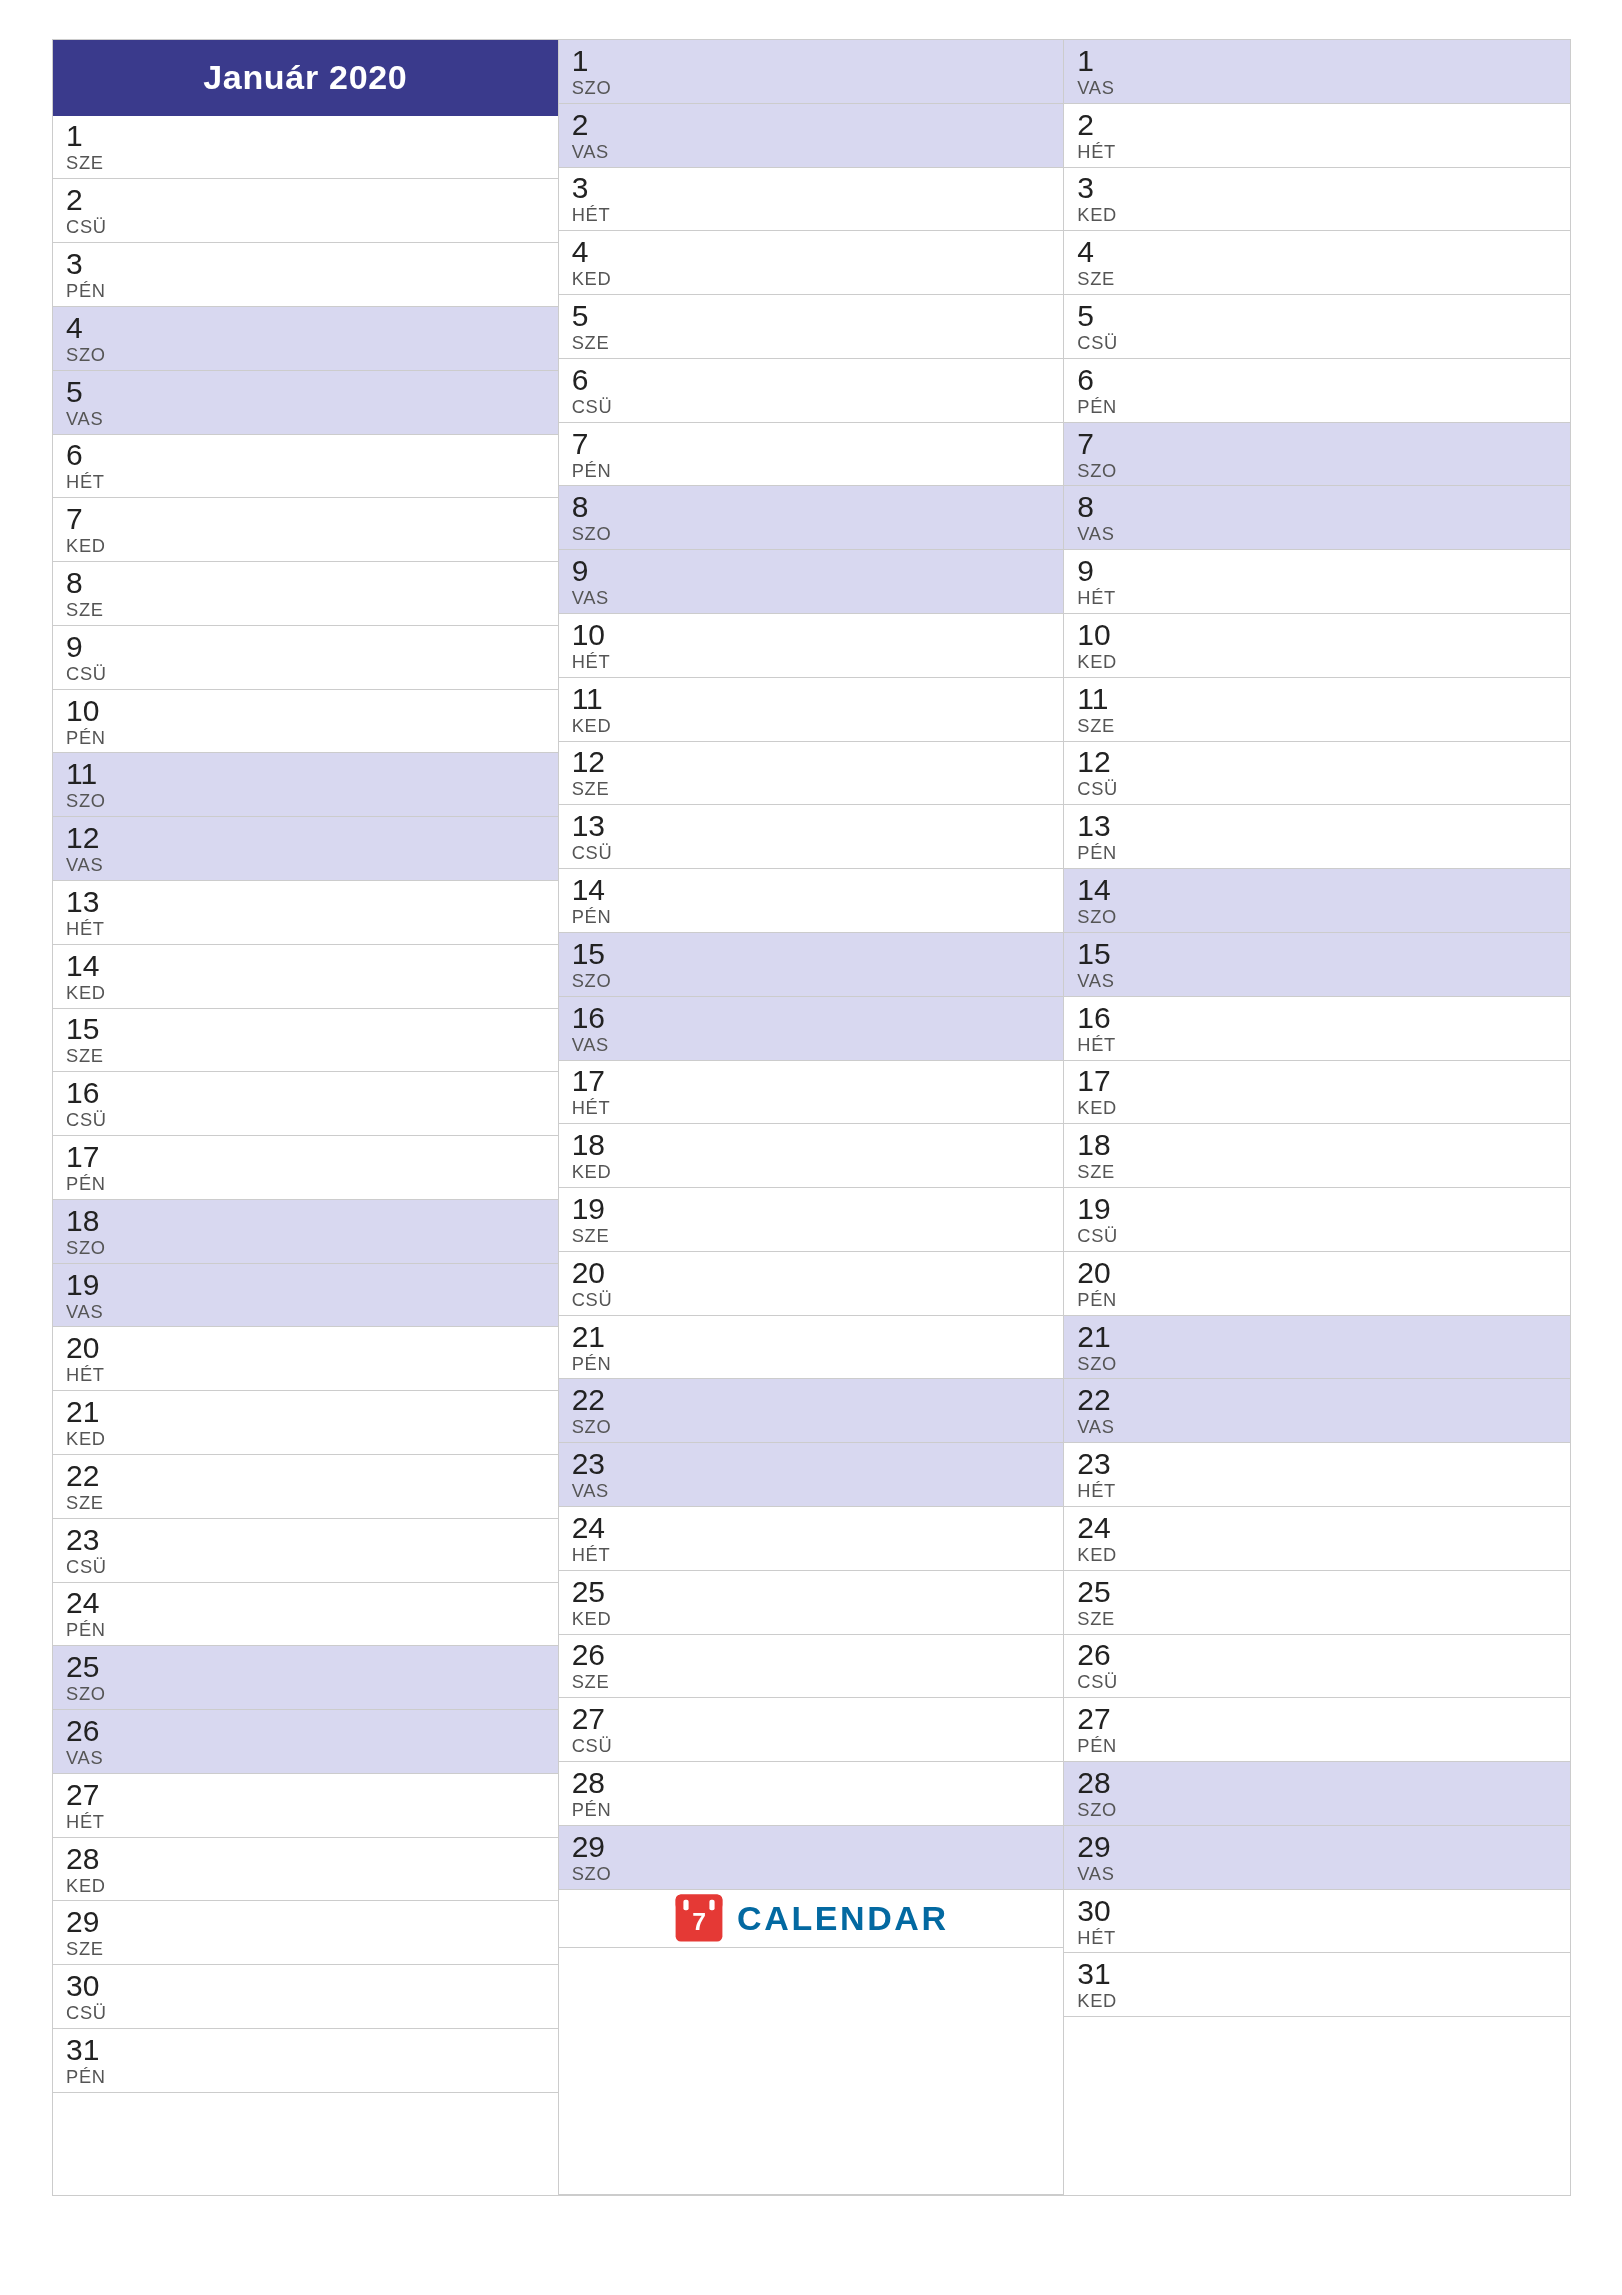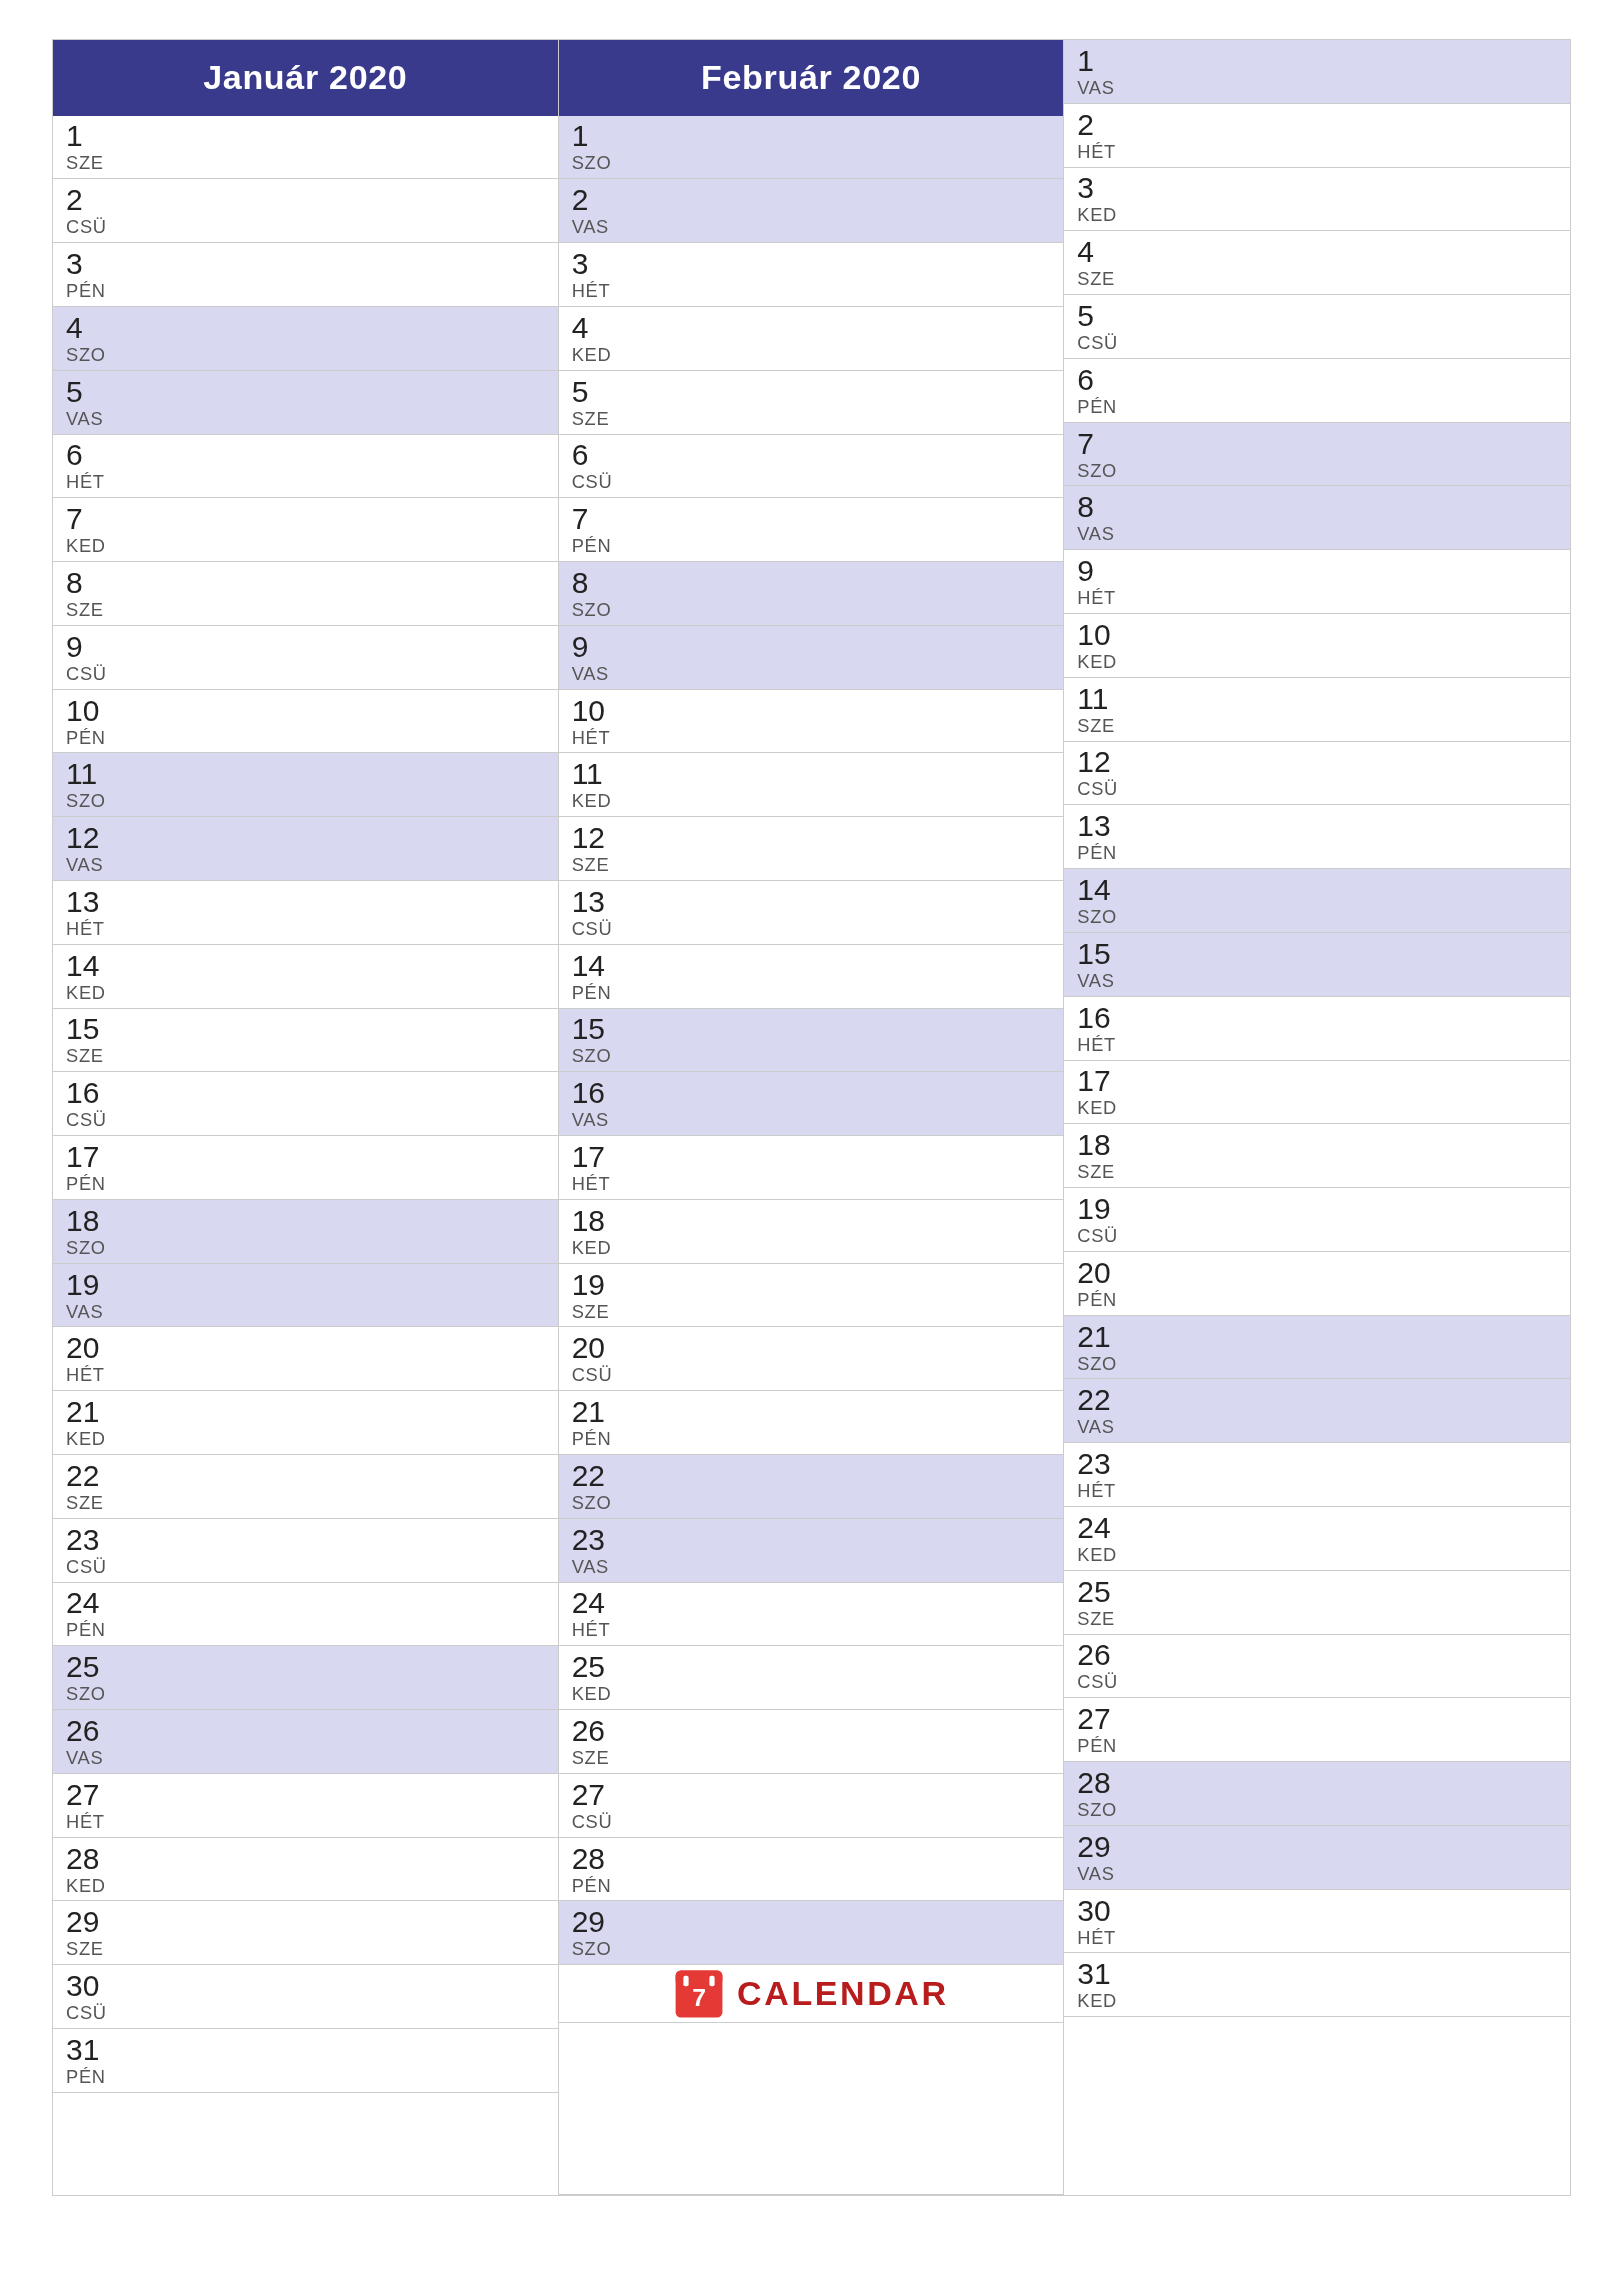--- a/index.html
+++ b/index.html
@@ -83,21 +83,21 @@
     }
     .logo-area {
       display: flex;
       align-items: center;
       justify-content: center;
       gap: 11.8px;
     }
     .logo-text {
       font-size: 34px;
       font-weight: bold;
-      color: #b91c1c;
+      color: #0369a1;
       letter-spacing: 2.6px;
     }
   </style>
 </head>
 <body>
 
 <div class="page">
   <div class="calendar-grid" id="calendar-grid">
   <div class="month-col">
         <div class="month-header">Január 2020</div>
@@ -282,21 +282,20 @@
           </div>
         </div>
         <div class="day-row">
           <div class="day-cell">
             <div class="day-number-line">31</div>
             <div class="day-abbr-line">PÉN</div>
           </div>
         </div>
       </div>
       <div class="month-col">
-        <div class="month-header">Február 2020</div>
         <div class="day-row weekend">
           <div class="day-cell">
             <div class="day-number-line">1</div>
             <div class="day-abbr-line">SZO</div>
           </div>
         </div>
         <div class="day-row weekend">
           <div class="day-cell">
             <div class="day-number-line">2</div>
             <div class="day-abbr-line">VAS</div>

